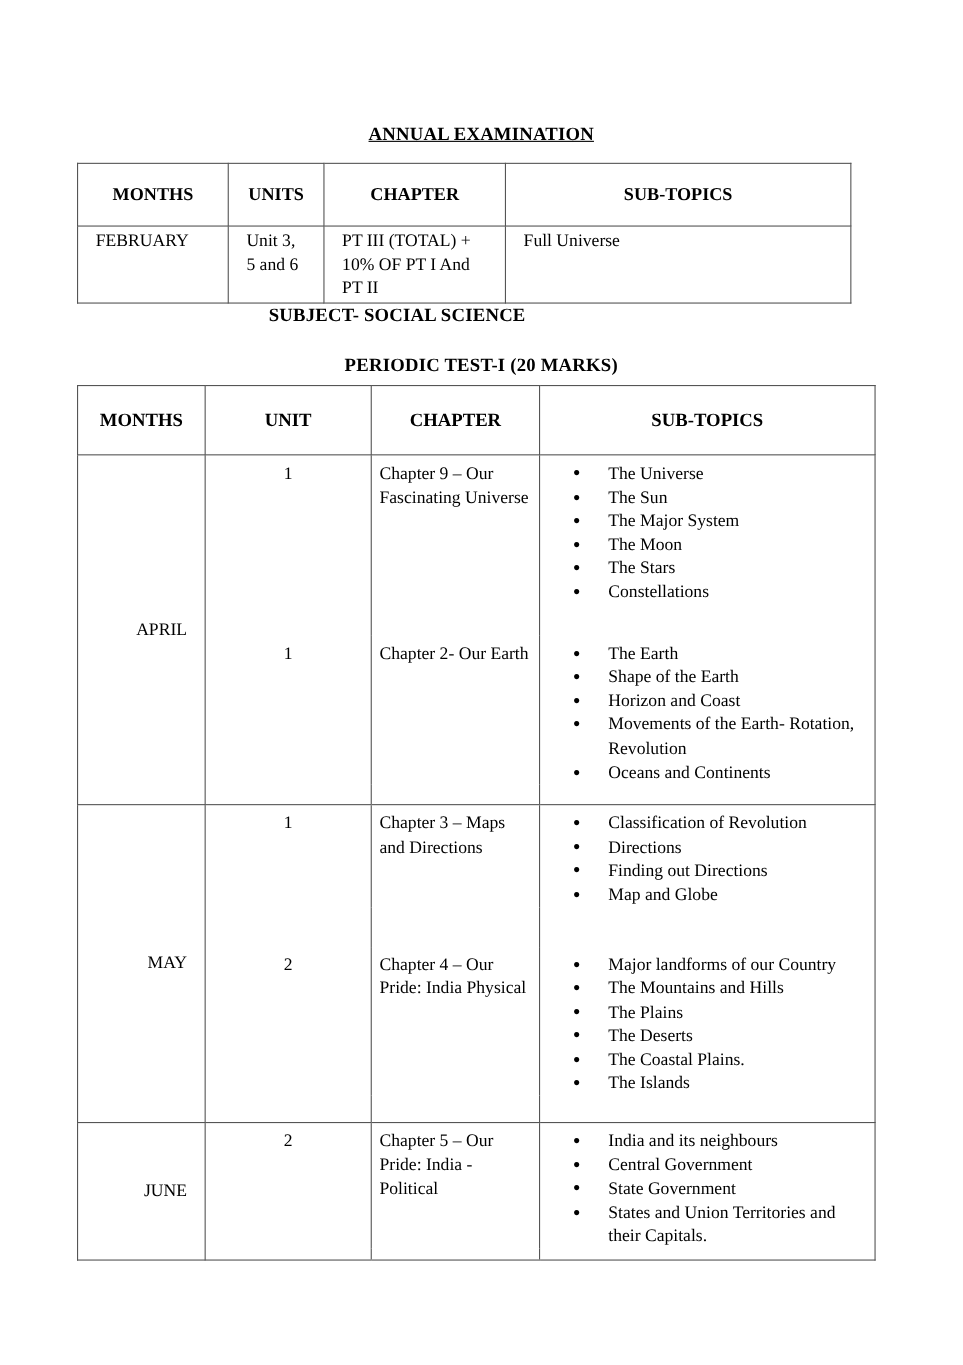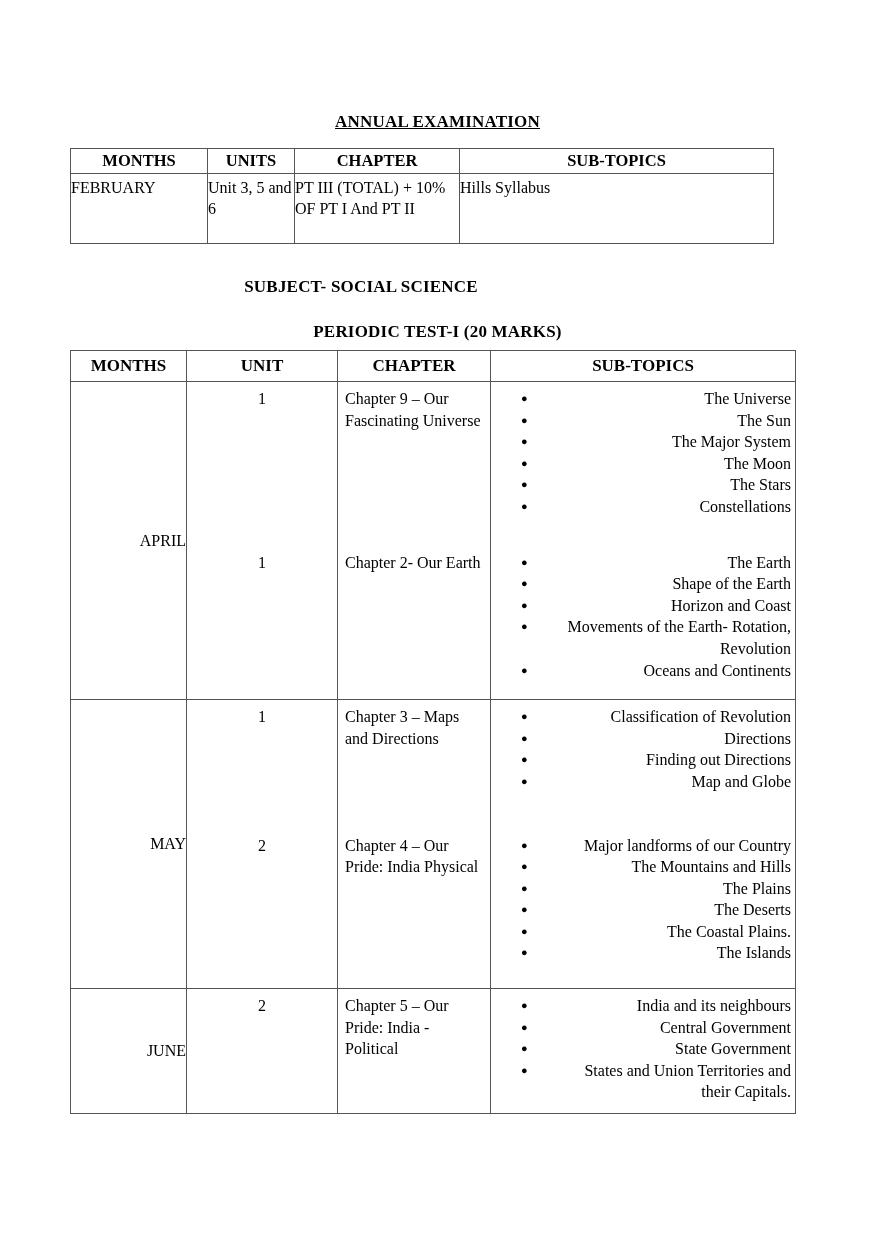--- a/index.html
+++ b/index.html
@@ -32,21 +32,21 @@
   #subject-title     { position: absolute; left: 0; top: 277px; width: 722px; }
   #periodic-title    { position: absolute; left: 0; top: 322px; width: 875px; }
 
   table {
     border-collapse: collapse;
     table-layout: fixed;
     position: absolute;
   }
   table td, table th {
     border: 1px solid #555555;
-    padding: 0;
+    padding: 16px;
     vertical-align: top;
     font-weight: normal;
   }
 
   
   #annual-exam-table {
     left: 70px;
     top: 148px;
     width: 703px;
   }
@@ -117,21 +117,20 @@
     width: 153px;
     flex: 0 0 153px;
     box-sizing: border-box;
     border-right: 1px solid #555555;
     padding: 6px 4px 0 7px;
   }
   .sub-topics {
     flex: 1 1 auto;
     box-sizing: border-box;
     padding: 6px 4px 0 0;
-    text-align: right;
   }
 
   ul.topics {
     margin: 0;
     padding: 0;
     list-style: none;
   }
   ul.topics li {
     position: relative;
     padding-left: 62px;
@@ -167,21 +166,21 @@
         <th>UNITS</th>
         <th>CHAPTER</th>
         <th>SUB-TOPICS</th>
       </tr>
     </thead>
     <tbody>
       <tr>
         <td>FEBRUARY</td>
         <td>Unit 3, 5 and 6</td>
         <td>PT III (TOTAL) + 10% OF PT I And PT II</td>
-        <td>Hills Syllabus</td>
+        <td>Full Universe</td>
       </tr>
     </tbody>
   </table>
 
   <div class="heading" id="subject-title">SUBJECT- SOCIAL SCIENCE</div>
 
   <div class="heading" id="periodic-title">PERIODIC TEST-I (20 MARKS)</div>
 
   <table id="periodic-test-table">
     <colgroup>

